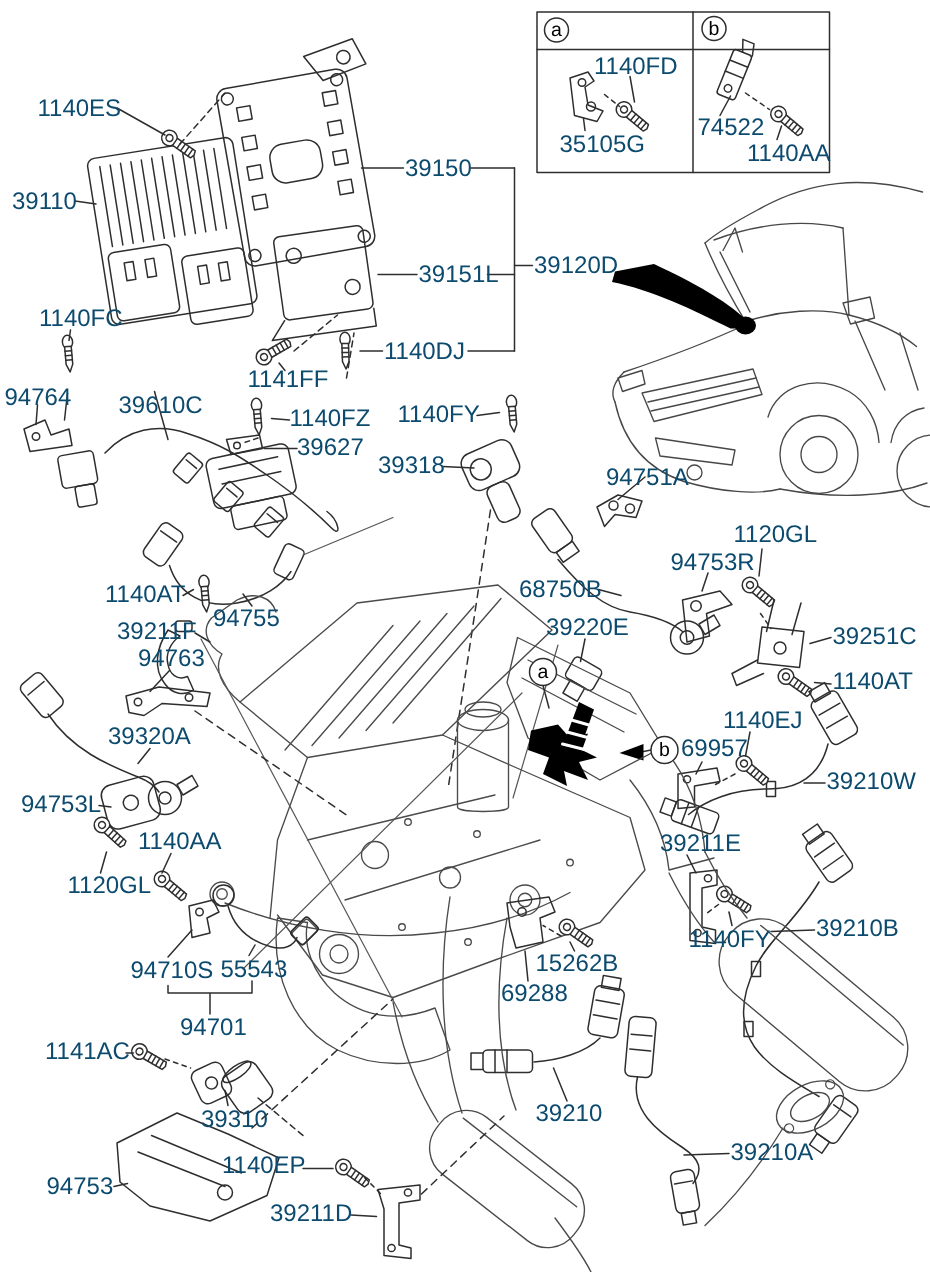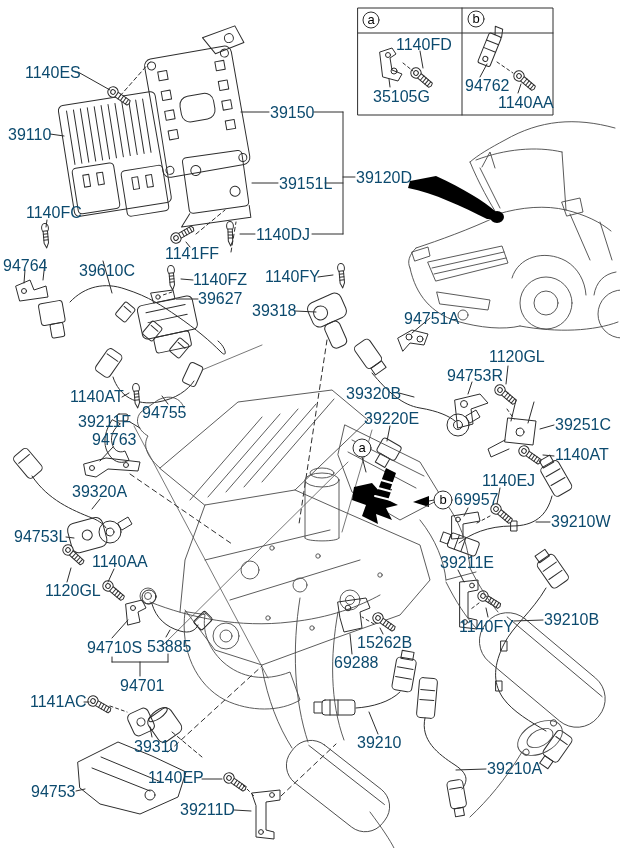--- a/index.html
+++ b/index.html
@@ -461,47 +461,47 @@
   <div class="lbl" style="left:79px;top:262px">39610C</div>
   <div class="lbl" style="left:165px;top:245px">1141FF</div>
   <div class="lbl" style="left:193px;top:271px">1140FZ</div>
   <div class="lbl" style="left:198px;top:290px">39627</div>
   <div class="lbl" style="left:270px;top:104px">39150</div>
   <div class="lbl" style="left:279px;top:175px">39151L</div>
   <div class="lbl" style="left:256px;top:226px">1140DJ</div>
   <div class="lbl" style="left:356px;top:169px">39120D</div>
   <div class="lbl" style="left:396px;top:36px">1140FD</div>
   <div class="lbl" style="left:373px;top:88px">35105G</div>
-  <div class="lbl" style="left:465px;top:77px">94762</div>
+  <div class="lbl" style="left:465px;top:77px">74522</div>
   <div class="lbl" style="left:498px;top:94px">1140AA</div>
   <div class="lbl" style="left:404px;top:310px">94751A</div>
   <div class="lbl" style="left:489px;top:348px">1120GL</div>
   <div class="lbl" style="left:447px;top:367px">94753R</div>
-  <div class="lbl" style="left:346px;top:385px">39320B</div>
+  <div class="lbl" style="left:346px;top:385px">68750B</div>
   <div class="lbl" style="left:364px;top:410px">39220E</div>
   <div class="lbl" style="left:555px;top:416px">39251C</div>
   <div class="lbl" style="left:555px;top:446px">1140AT</div>
   <div class="lbl" style="left:482px;top:472px">1140EJ</div>
   <div class="lbl" style="left:454px;top:491px">69957</div>
   <div class="lbl" style="left:551px;top:513px">39210W</div>
   <div class="lbl" style="left:440px;top:554px">39211E</div>
   <div class="lbl" style="left:459px;top:618px">1140FY</div>
   <div class="lbl" style="left:544px;top:611px">39210B</div>
   <div class="lbl" style="left:265px;top:268px">1140FY</div>
   <div class="lbl" style="left:252px;top:302px">39318</div>
   <div class="lbl" style="left:142px;top:404px">94755</div>
   <div class="lbl" style="left:70px;top:388px">1140AT</div>
   <div class="lbl" style="left:78px;top:413px">39211F</div>
   <div class="lbl" style="left:92px;top:431px">94763</div>
   <div class="lbl" style="left:72px;top:483px">39320A</div>
   <div class="lbl" style="left:14px;top:528px">94753L</div>
   <div class="lbl" style="left:92px;top:553px">1140AA</div>
   <div class="lbl" style="left:45px;top:582px">1120GL</div>
   <div class="lbl" style="left:87px;top:639px">94710S</div>
-  <div class="lbl" style="left:147px;top:638px">53885</div>
+  <div class="lbl" style="left:147px;top:638px">55543</div>
   <div class="lbl" style="left:120px;top:677px">94701</div>
   <div class="lbl" style="left:30px;top:693px">1141AC</div>
   <div class="lbl" style="left:134px;top:738px">39310</div>
   <div class="lbl" style="left:31px;top:783px">94753</div>
   <div class="lbl" style="left:148px;top:769px">1140EP</div>
   <div class="lbl" style="left:180px;top:801px">39211D</div>
   <div class="lbl" style="left:357px;top:634px">15262B</div>
   <div class="lbl" style="left:334px;top:654px">69288</div>
   <div class="lbl" style="left:357px;top:734px">39210</div>
   <div class="lbl" style="left:487px;top:760px">39210A</div>

